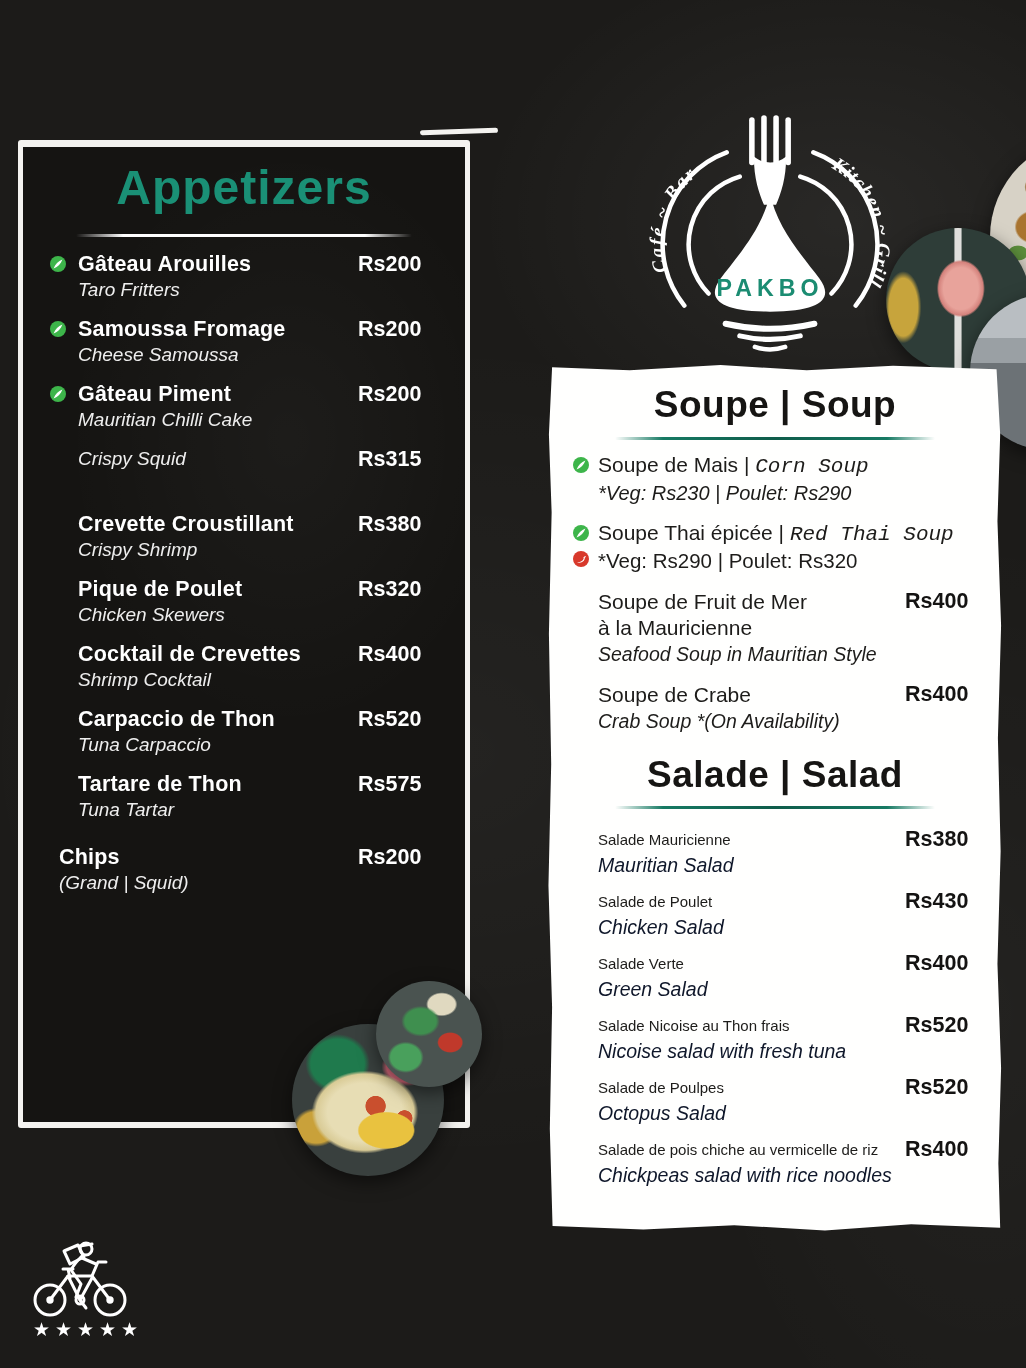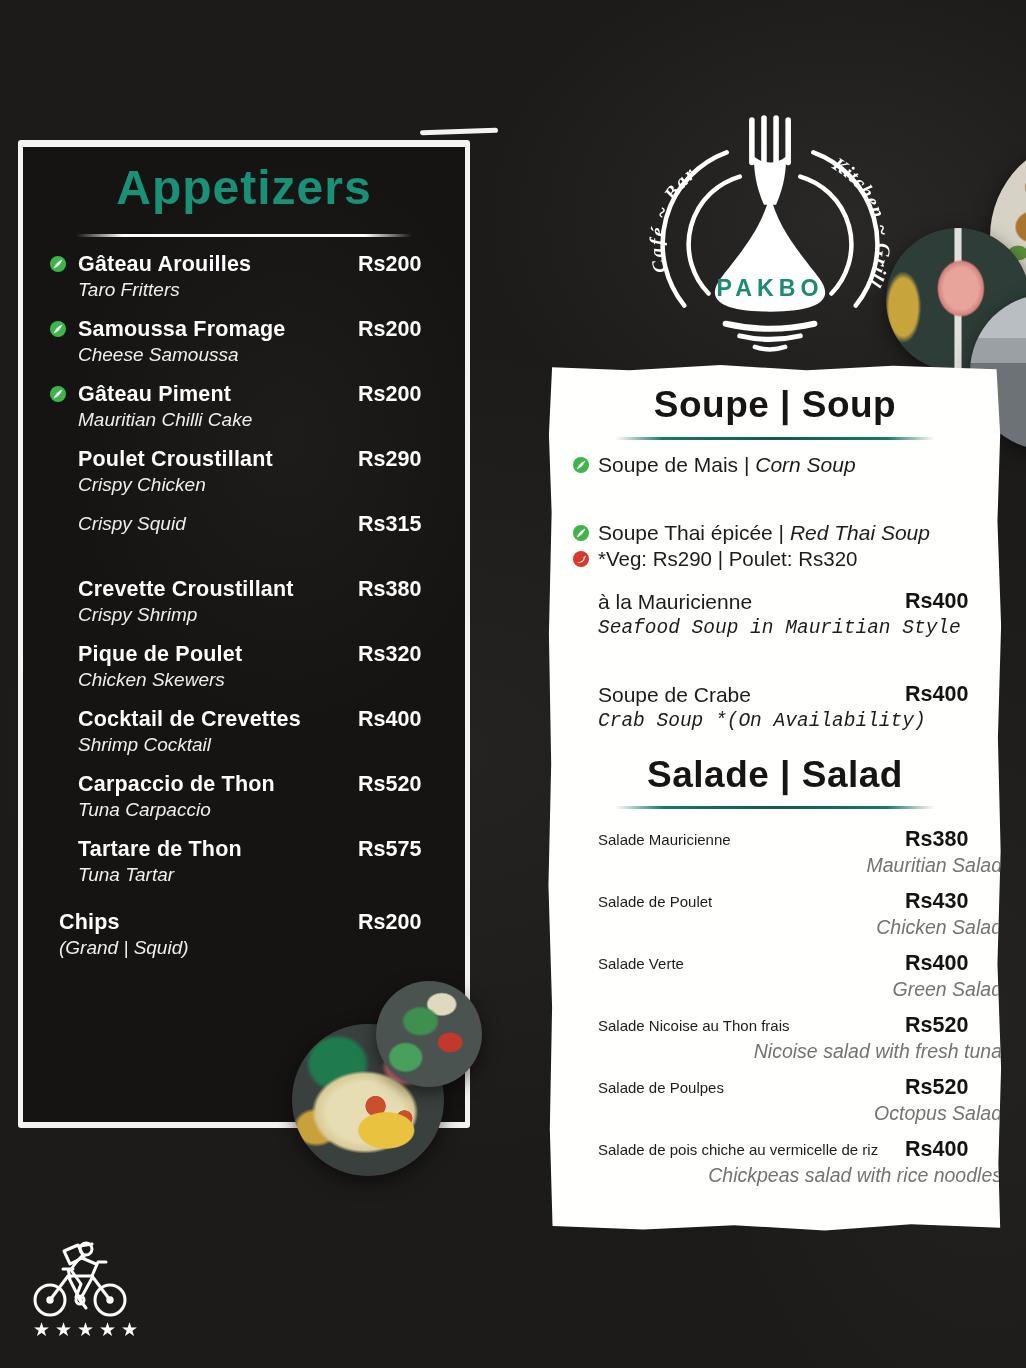--- a/index.html
+++ b/index.html
@@ -49,31 +49,31 @@
       80% 99%, 61% 99.7%, 41% 99.1%, 21% 99.6%, 1% 99.2%, 0.4% 88%, 0.9% 74%, 0.1% 60%, 0.7% 46%, 0.2% 31%, 0.8% 17%, 0.2% 8%);
   }
   .sec-title { position:absolute; left:0; right:0; text-align:center;
     font-size:37px; font-weight:700; letter-spacing:0.5px; color:#161513; }
   .underline-teal { position:absolute; left:67px; width:320px; height:3px; border-radius:2px;
     background:linear-gradient(90deg, rgba(20,115,93,0), #17English7a63 15%, #0f5c4a 50%, #167a63 85%, rgba(20,115,93,0));
     background:linear-gradient(90deg, rgba(20,115,93,0), #167a63 15%, #0f5c4a 50%, #167a63 85%, rgba(20,115,93,0));
   }
   .soup-item { position:absolute; left:50px; width:404px; }
   .soup-name { font-size:21px; line-height:26px; color:#1d1c1a; }
-  .soup-name .it { font-style:italic; }
+  .soup-name .it { font-style:italic;font-family:Liberation Mono, monospace; }
   .soup-sub-it { font-size:20px; line-height:26px; font-style:italic; }
   .soup-sub    { font-size:20.5px; line-height:26px; }
-  .soup-en     { font-size:19.5px; line-height:26px; font-style:italic;font-family:Liberation Mono, monospace; }
+  .soup-en     { font-size:19.5px; line-height:26px; font-style:italic; }
   .price { position:absolute; left:307px; top:0; font-size:21.5px; font-weight:600; color:#141312; }
   .mini-icon { position:absolute; width:16px; height:16px; left:-25px; }
 
   .salad-list { position:absolute; top:462px; left:0; right:0; }
   .salad-item { position:relative; padding-left:50px; margin-bottom:11px; }
   .salad-name { font-size:15px; line-height:26px; max-width:300px; color:#1d1c1a; }
-  .salad-sub  { font-size:19.5px; line-height:25px; font-style:italic; color:#737373;text-align:right; }
+  .salad-sub  { font-size:19.5px; line-height:25px; font-style:italic; color:#0f172a; }
   .salad-price{ position:absolute; left:357px; top:0; font-size:21.5px; font-weight:600; color:#141312; }
 
   
   .photo { position:absolute; border-radius:50%; box-shadow:0 6px 18px rgba(0,0,0,0.5); }
   .photo-salad-large { left:292px; top:1024px; width:152px; height:152px; z-index:6;
     background:
       radial-gradient(40px 26px at 62% 70%, #e9c23f 0 68%, transparent 72%),
       radial-gradient(14px 14px at 55% 54%, #c94f2e 0 70%, transparent 75%),
       radial-gradient(11px 11px at 74% 62%, #c94f2e 0 70%, transparent 75%),
       radial-gradient(72px 56px at 48% 58%, #e7ddb4 0 52%, #d9cb96 68%, transparent 74%),
@@ -184,26 +184,20 @@
         <div class="app-item">
           <svg class="veg-dot" viewBox="0 0 16 16">
             <circle cx="8" cy="8" r="8" fill="#3db54a"></circle>
             <path d="M3.6,12.4 C5.2,8.2 8.2,5.2 12.4,3.6 C10.9,8 8,10.9 3.6,12.4 Z" fill="#ffffff"></path>
           </svg>
           <div class="app-name">Gâteau Piment</div>
           <div class="app-sub">Mauritian Chilli Cake</div>
           <div class="app-price">Rs200</div>
         </div>
 
-        <div class="app-item">
-
-          <div class="app-name">Poulet Croustillant</div>
-          <div class="app-sub">Crispy Chicken</div>
-          <div class="app-price">Rs290</div>
-        </div>
 
         <div class="app-item">
 
           <div class="app-sub">Crispy Squid</div>
           <div class="app-price">Rs315</div>
         </div>
 
         <div class="app-item">
 
           <div class="app-name">Crevette Croustillant</div>
@@ -255,37 +249,39 @@
 
     <div class="sec-title" style="top:19px">Soupe | Soup</div>
     <div class="underline-teal" style="top:72px"></div>
 
     <div class="soup-item" style="top:87px">
       <svg class="mini-icon" style="top:5px" viewBox="0 0 16 16">
         <circle cx="8" cy="8" r="8" fill="#3db54a"></circle>
         <path d="M3.6,12.4 C5.2,8.2 8.2,5.2 12.4,3.6 C10.9,8 8,10.9 3.6,12.4 Z" fill="#ffffff"></path>
       </svg>
       <div class="soup-name"><span>Soupe de Mais |</span> <span class="it">Corn Soup</span></div>
+      <div class="soup-sub-it">*Veg: Rs230 | Poulet: Rs290</div>
     </div>
 
     <div class="soup-item" style="top:155px">
       <svg class="mini-icon" style="top:5px" viewBox="0 0 16 16">
         <circle cx="8" cy="8" r="8" fill="#3db54a"></circle>
         <path d="M3.6,12.4 C5.2,8.2 8.2,5.2 12.4,3.6 C10.9,8 8,10.9 3.6,12.4 Z" fill="#ffffff"></path>
       </svg>
       <svg class="mini-icon" style="top:31px" viewBox="0 0 16 16">
         <circle cx="8" cy="8" r="8" fill="#d8392b"></circle>
         <path d="M4,11.2 C6.5,11.6 9.5,10.6 10.8,7.6 C11.1,6.8 12,7 11.7,7.9 C10.5,11.3 6.8,12.6 4,11.2 Z" fill="#ffffff"></path>
         <path d="M10.9,6.9 L12.2,5.6" stroke="#ffffff" stroke-width="1.2" stroke-linecap="round"></path>
       </svg>
       <div class="soup-name"><span>Soupe Thai épicée |</span> <span class="it">Red Thai Soup</span></div>
       <div class="soup-sub">*Veg: Rs290 | Poulet: Rs320</div>
     </div>
 
     <div class="soup-item" style="top:224px">
+      <div class="soup-name">Soupe de Fruit de Mer</div>
       <div class="soup-name">à la Mauricienne</div>
       <div class="soup-en">Seafood Soup in Mauritian Style</div>
       <div class="price">Rs400</div>
     </div>
 
     <div class="soup-item" style="top:317px">
       <div class="soup-name">Soupe de Crabe</div>
       <div class="soup-en">Crab Soup  *(On Availability)</div>
       <div class="price">Rs400</div>
     </div>

